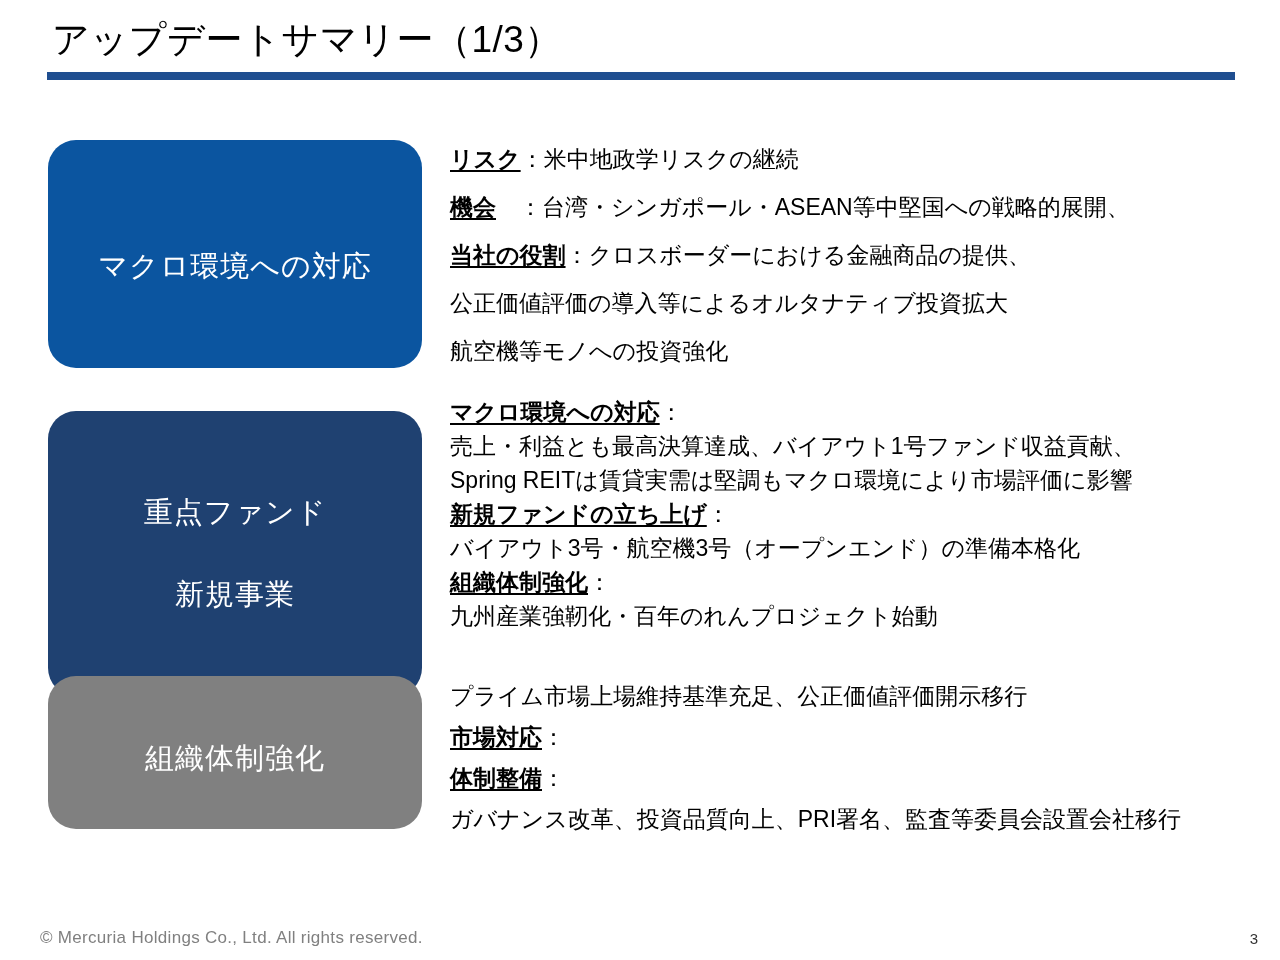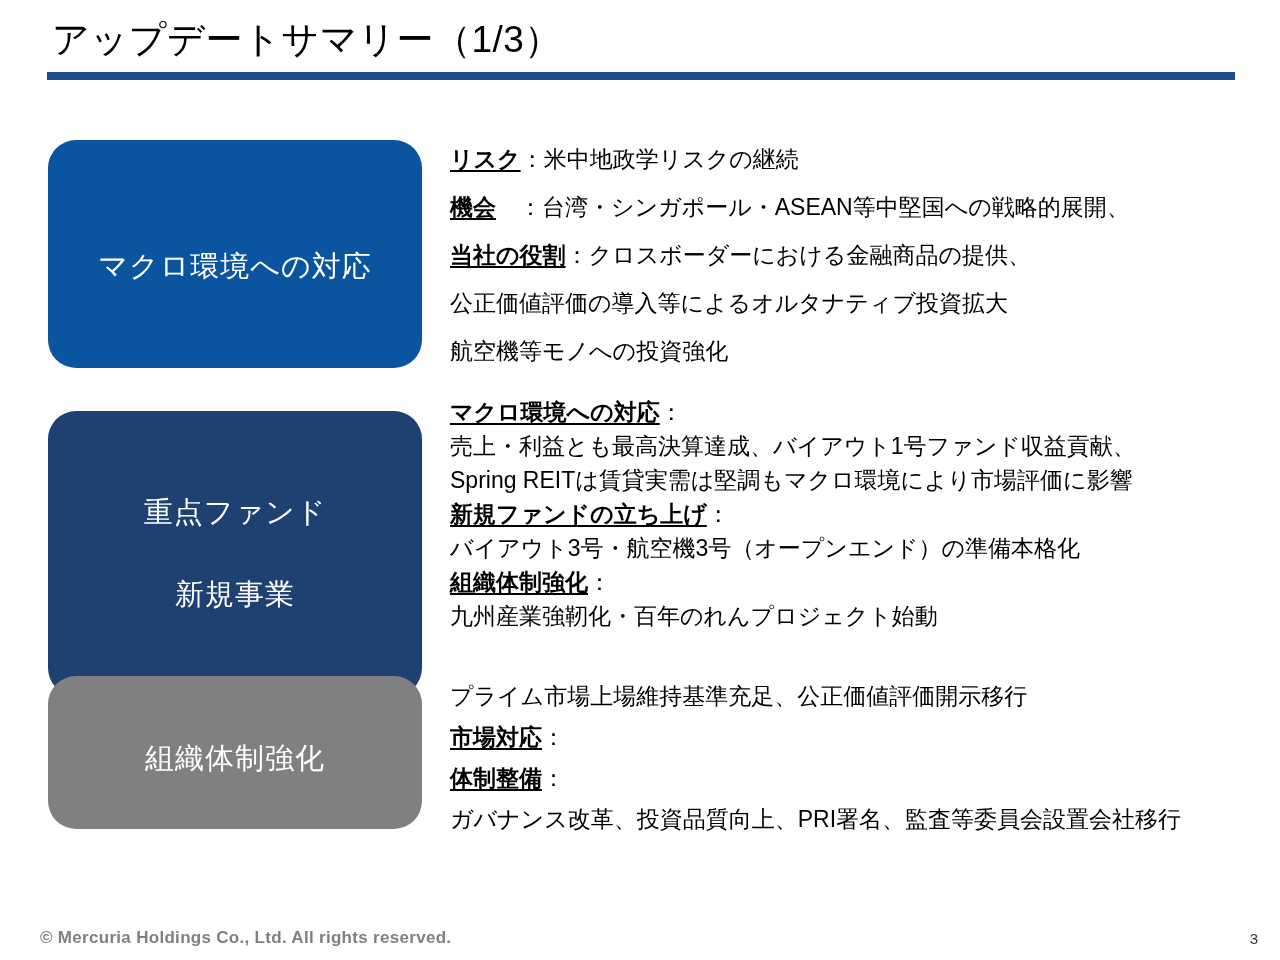--- a/index.html
+++ b/index.html
@@ -104,21 +104,20 @@
 
   
   .footer-copyright {
     position: absolute;
     left: 40px;
     top: 928px;
     font-size: 17px;
     color: #808080;
     letter-spacing: 0.3px;
     white-space: nowrap;
-    font-weight: bold;
   }
   .footer-pagenum {
     position: absolute;
     right: 22px;
     top: 930px;
     font-size: 15px;
     color: #333333;
   }
 </style>
 </head>

